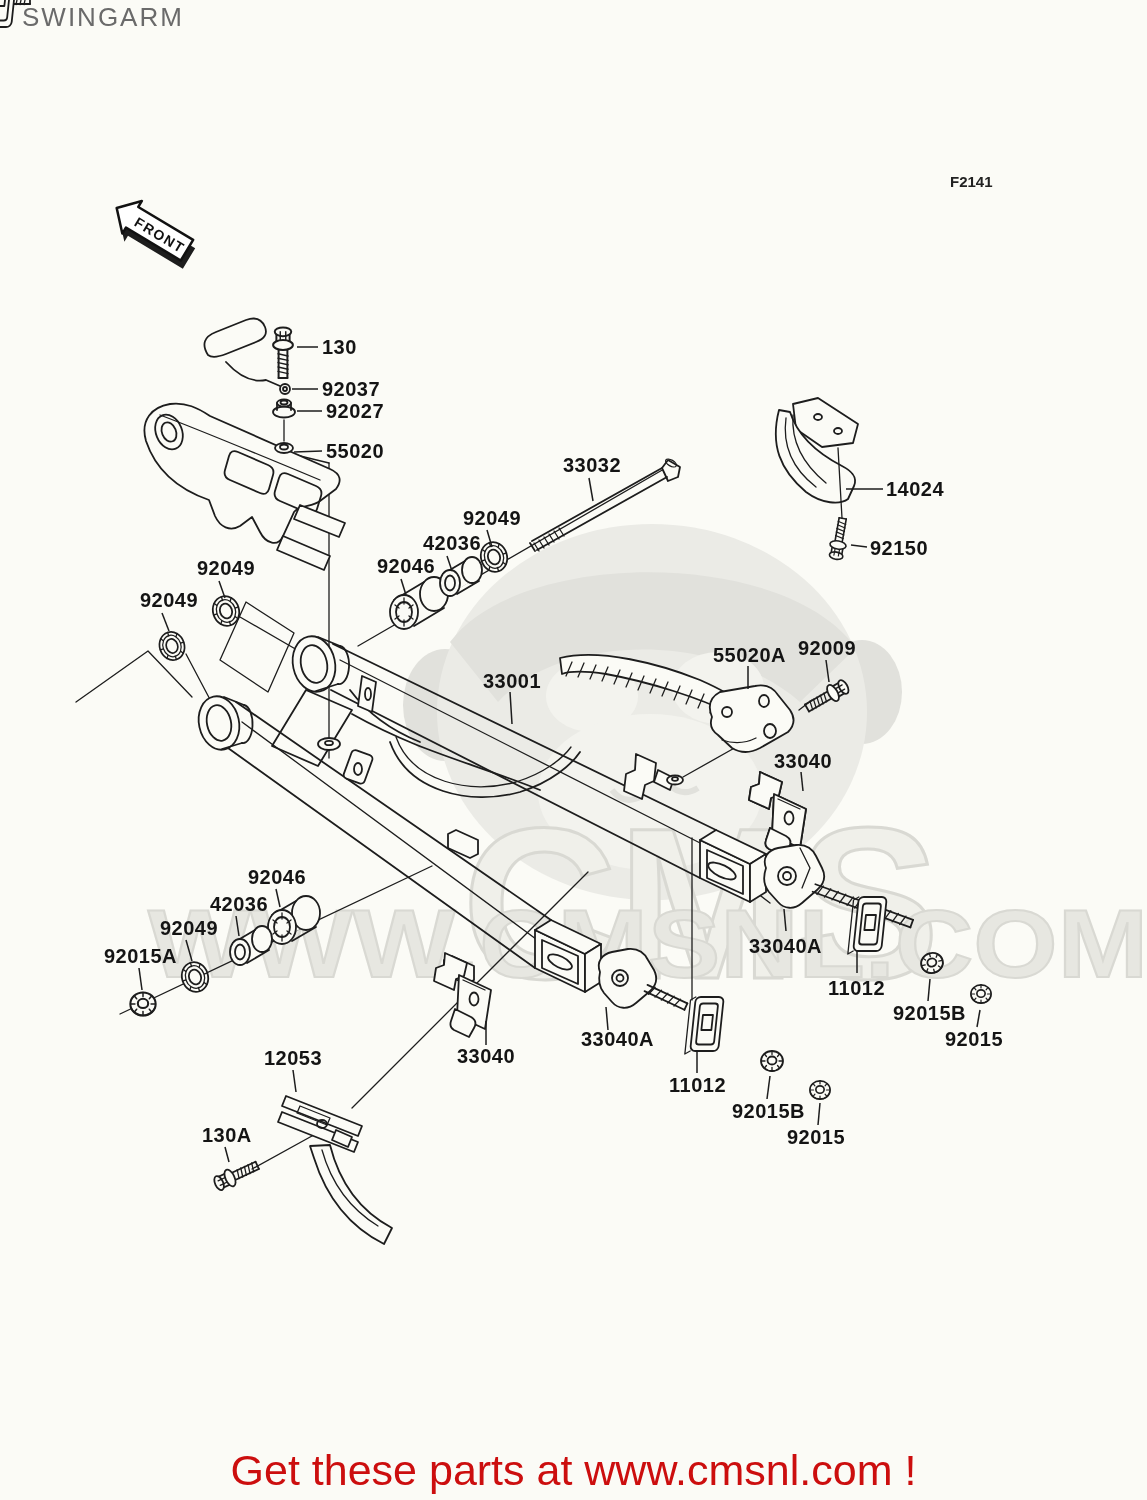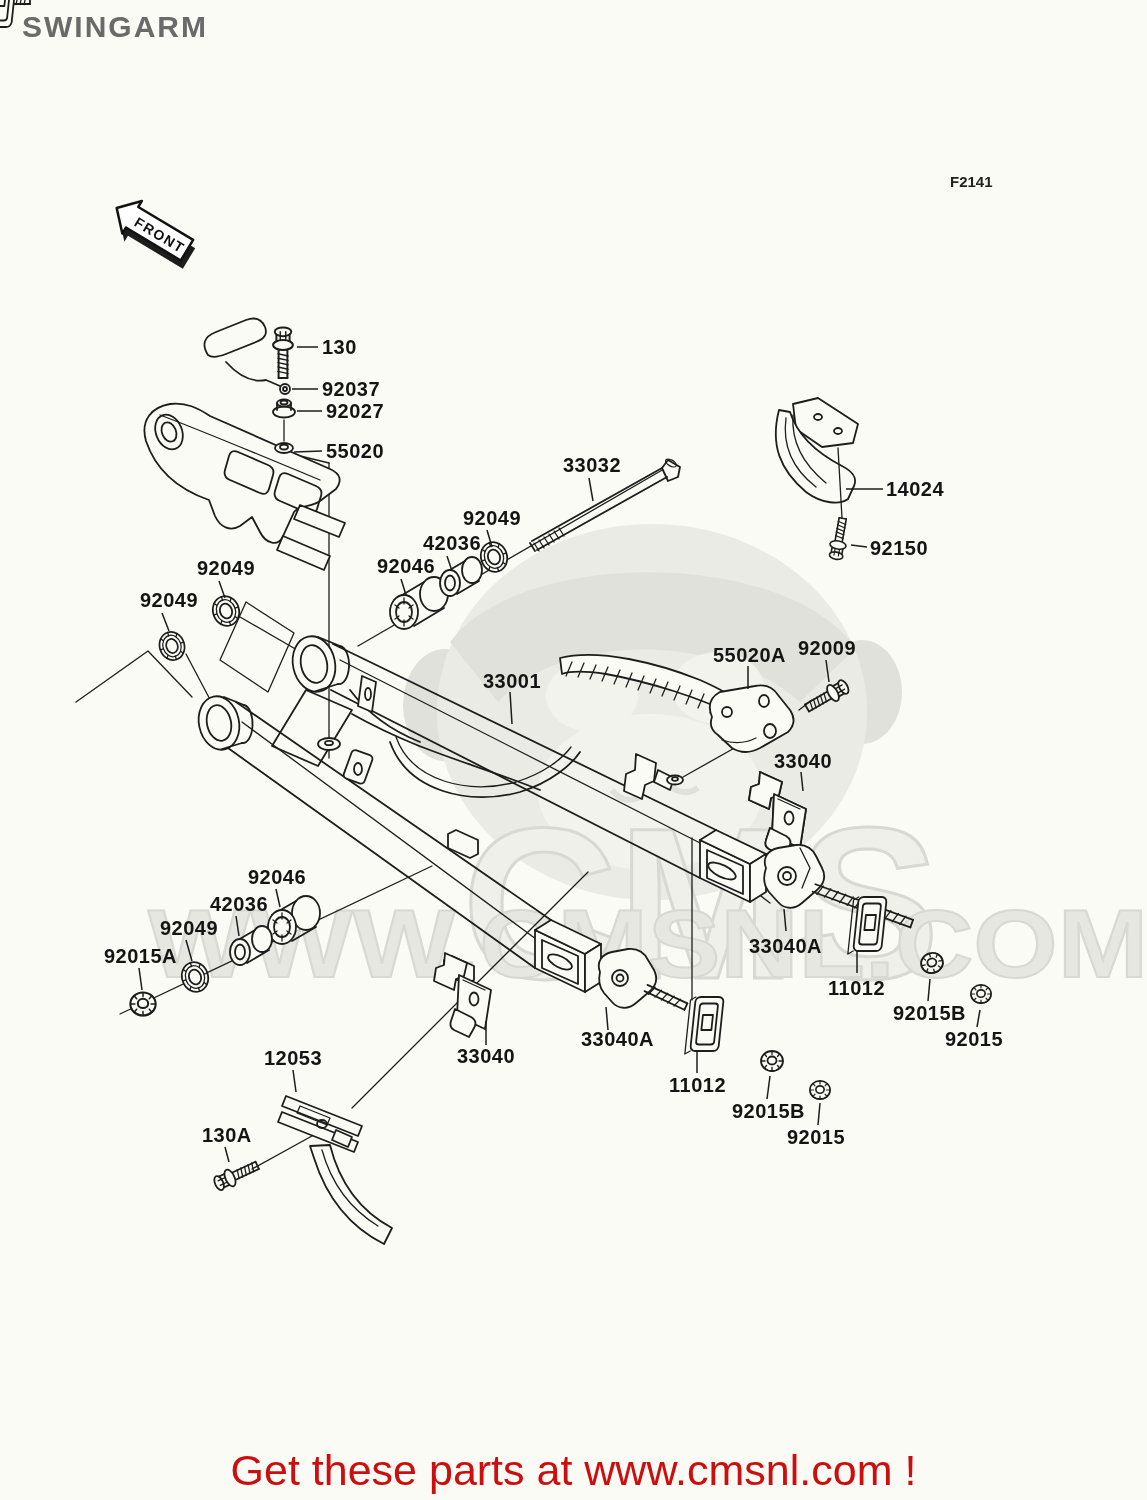--- a/index.html
+++ b/index.html
@@ -2,22 +2,22 @@
 <html style="--bg: #fbfbf6; --ink: #1d1d1d; --title: #6a6a6a; --footer: #cc0e0e; --wmtxt: #e7e7e1;"><head>
 <meta charset="utf-8">
 <style>
   :root{
     --bg:#fbfbf6; --ink:#1d1d1d; --title:#6a6a6a; --footer:#cc0e0e;
     --wm1:#ebebe6; --wm2:#e1e1dc; --wm3:#f3f3ee; --wmtxt:#e7e7e1; --wmstroke:#d9d9d3;
   }
   html,body{margin:0;padding:0}
   body{width:1147px;height:1500px;position:relative;overflow:hidden;
        background:var(--bg);font-family:"Liberation Sans",sans-serif}
-  .page-title{position:absolute;left:22px;top:10px;font-size:30px;letter-spacing:2px;
-       color:var(--title);font-weight:700}
+  .page-title{position:absolute;left:22px;top:2px;font-size:26px;letter-spacing:2px;
+       color:var(--title);font-weight:400}
   svg.diagram{position:absolute;left:0;top:0}
   .ink{stroke:var(--ink);fill:none;stroke-width:1.8;stroke-linecap:round;stroke-linejoin:round}
   .thin{stroke-width:1.3}
   .paper{fill:var(--bg)}
   .dark{fill:var(--ink)}
   .part-label{font-family:"Liberation Sans",sans-serif;font-weight:bold;font-size:20px;
        fill:#141414;letter-spacing:0.5px}
   .leader{stroke:var(--ink);stroke-width:1.5;fill:none}
   .figure-code{font-family:"Liberation Sans",sans-serif;font-weight:bold;font-size:15px;fill:#222}
   .front-text{font-family:"Liberation Sans",sans-serif;font-weight:bold;font-size:14px;

